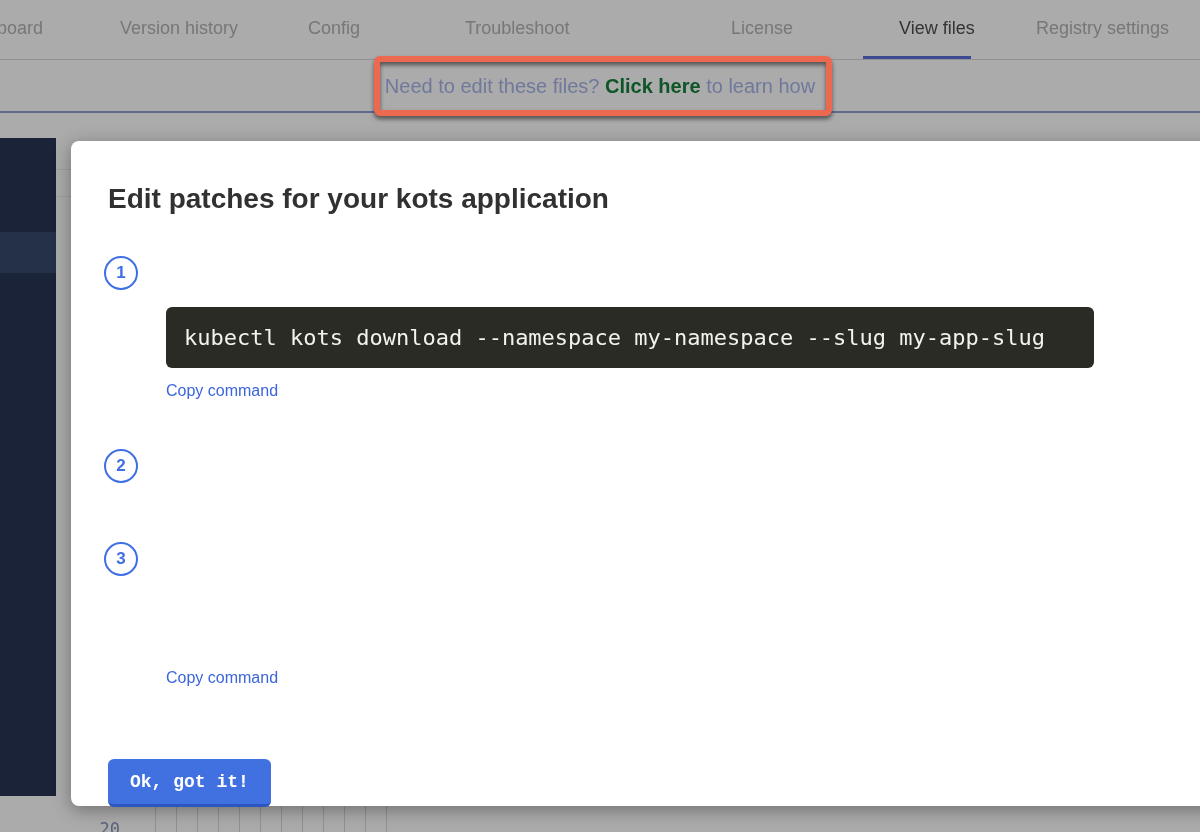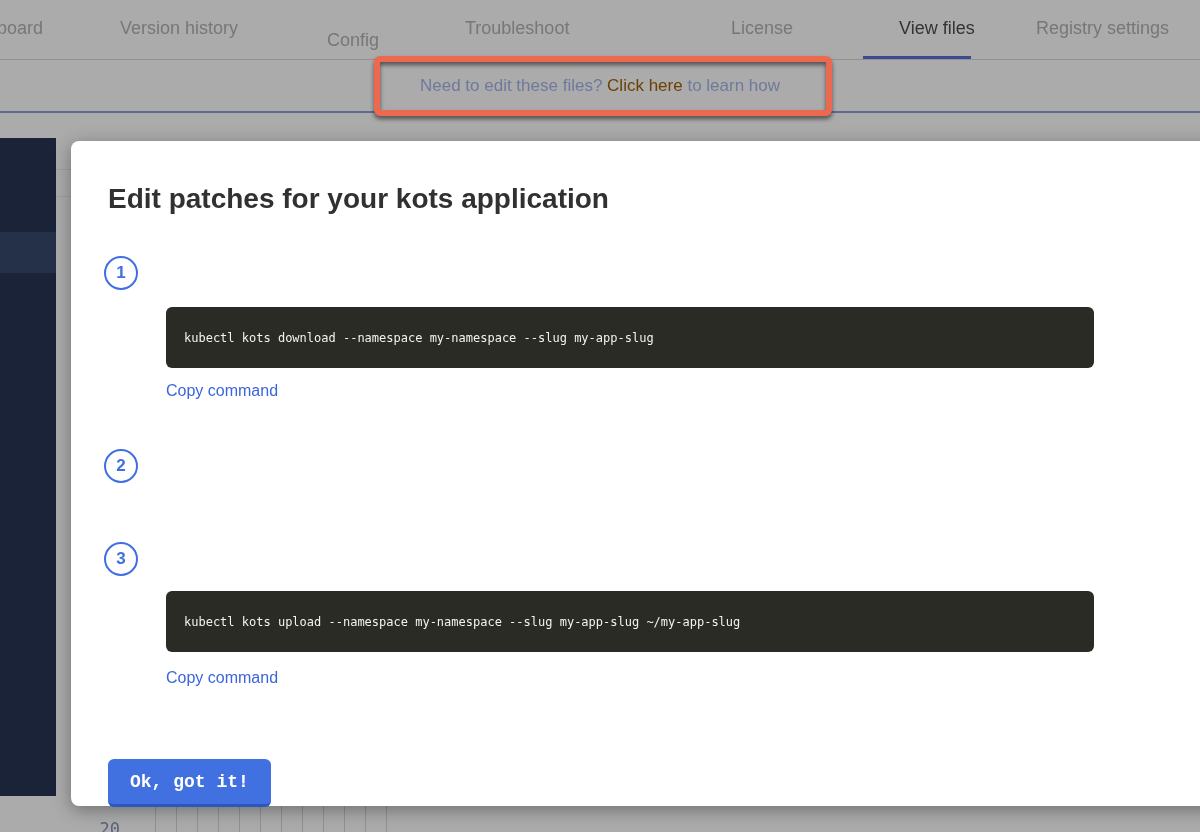--- a/index.html
+++ b/index.html
@@ -18,37 +18,37 @@
     position: absolute; left: 0; top: 0; width: 1200px; height: 60px;
     background: #ffffff; border-bottom: 1px solid #d8d8d8;
   }
   .tab {
     position: absolute; top: 18px;
     font-size: 18px; color: #b2b2b2; white-space: nowrap; cursor: pointer;
   }
   .tab.active { color: #4e4e4e; font-weight: 500; }
   .tab-dashboard { left: -45px; }
   .tab-version-history { left: 120px; }
-  .tab-config { left: 327px; margin-top: 12px; }
+  .tab-config { left: 308px; }
   .tab-troubleshoot { left: 465px; }
   .tab-license { left: 731px; }
   .tab-view-files { left: 899px; }
   .tab-registry-settings { left: 1036px; }
   .tab-underline {
     position: absolute; left: 863px; top: 56px; width: 108px; height: 3px;
     background: #5a6fd8;
   }
 
   .banner {
     position: absolute; left: 0; top: 61px; width: 1200px; height: 52px;
     background: #ffffff; border-bottom: 2px solid #8f9ed8;
     display: flex; align-items: center; justify-content: center;
   }
-  .banner-text { font-size: 17px; font-weight: 500; color: #a7b5e8; white-space: pre; }
-  .banner-link { color: #a16207; font-weight: 400; cursor: pointer; }
+  .banner-text { font-size: 20px; font-weight: 500; color: #a7b5e8; white-space: pre; }
+  .banner-link { color: #15803d; font-weight: 700; cursor: pointer; }
 
   .filetree-sidebar {
     position: absolute; left: 0; top: 138px; width: 56px; height: 694px;
     background: #273552;
   }
   .filetree-selected-row {
     position: absolute; left: 0; top: 94px; width: 56px; height: 41px;
     background: #37496e;
   }
 
@@ -105,21 +105,21 @@
   }
   .code-block {
     position: absolute; left: 95px; width: 928px; height: 61px;
     background: #2b2b25; border-radius: 6px;
     display: flex; align-items: center;
   }
   .code-block-1 { top: 166px; }
   .code-block-2 { top: 450px; }
   .code-block code {
     margin-left: 18px; font-family: "DejaVu Sans Mono", monospace;
-    font-size: 12px; color: #f3f3ec; white-space: pre;
+    font-size: 22px; color: #f3f3ec; white-space: pre;
   }
   .copy-link {
     position: absolute; left: 95px;
     font-size: 16px; font-weight: 400; color: #3a65dc;
     text-decoration: none; cursor: pointer;
   }
   .copy-link-1 { top: 241px; }
   .copy-link-2 { top: 528px; }
   .confirm-button {
     position: absolute; left: 37px; top: 618px;
@@ -197,20 +197,17 @@
       <span>2</span>
     </div>
   </div>
 
   <div class="step step-3">
     <div class="step-circle">
       <span>3</span>
     </div>
   </div>
 
-  <div class="code-block code-block-2">
-    <code>kubectl kots upload --namespace my-namespace --slug my-app-slug ~/my-app-slug</code>
-  </div>
   <a class="copy-link copy-link-2">Copy command</a>
 
   <button class="confirm-button">Ok, got it!</button>
 
 </div>
 
 </body></html>

